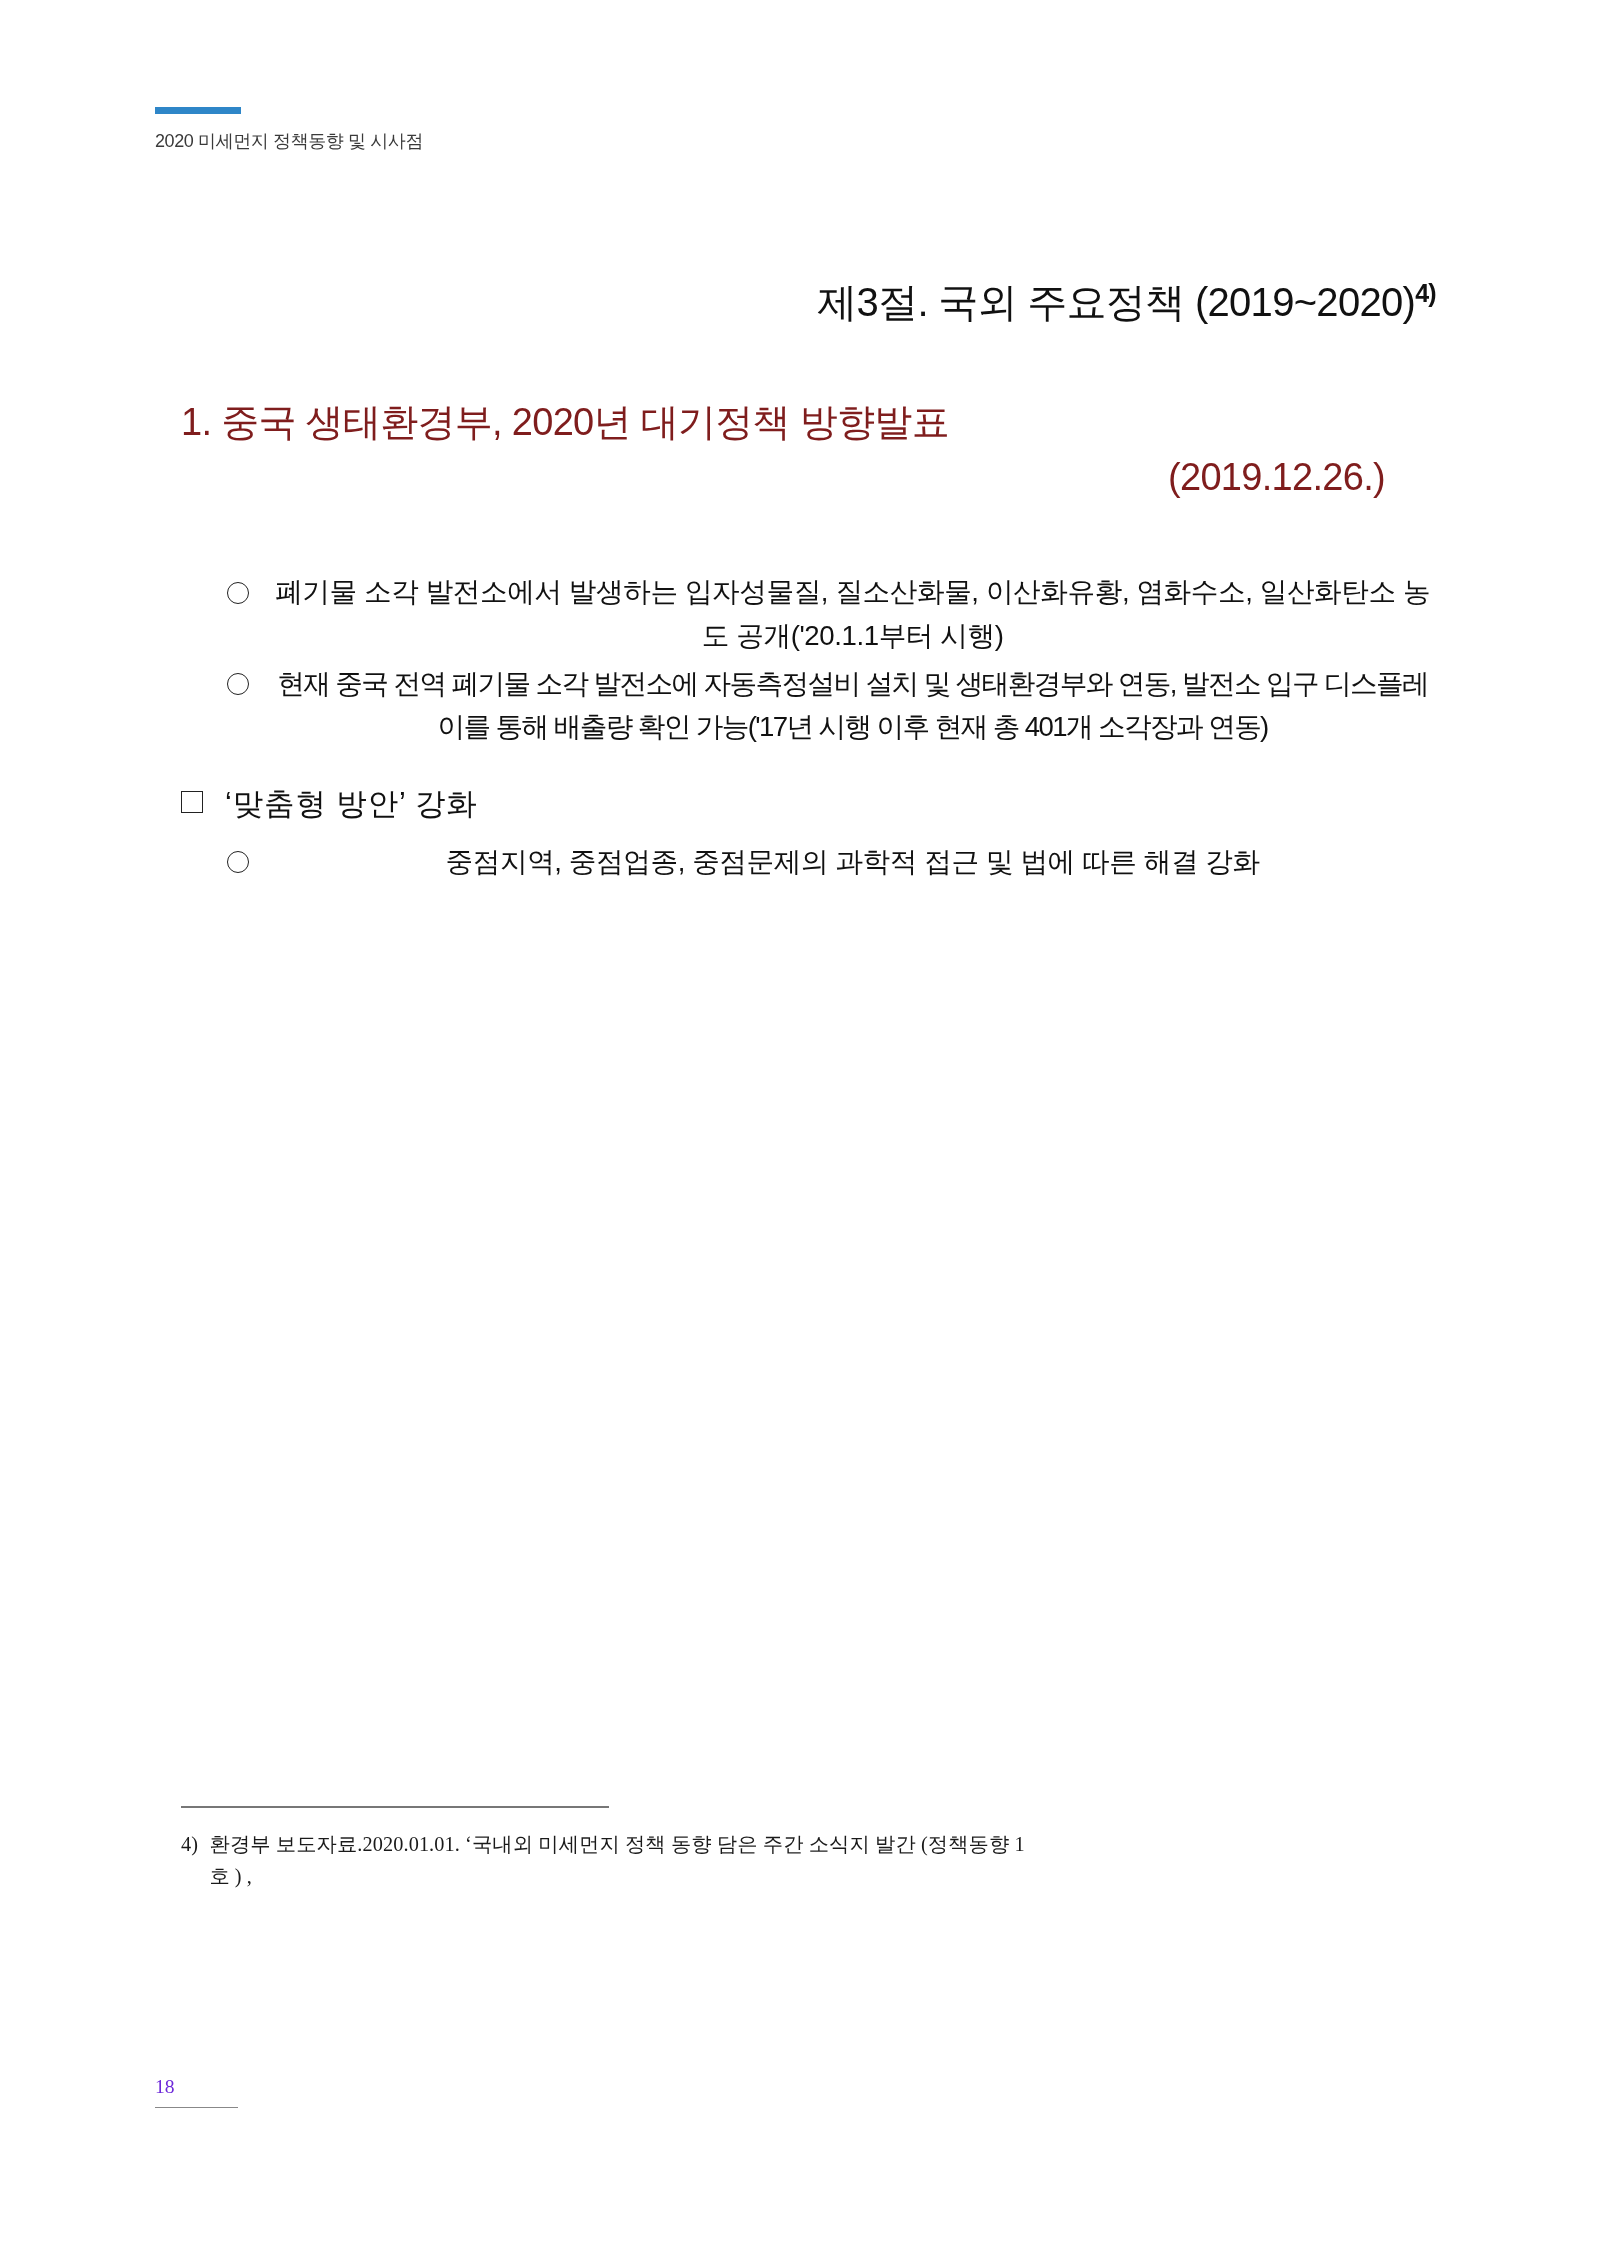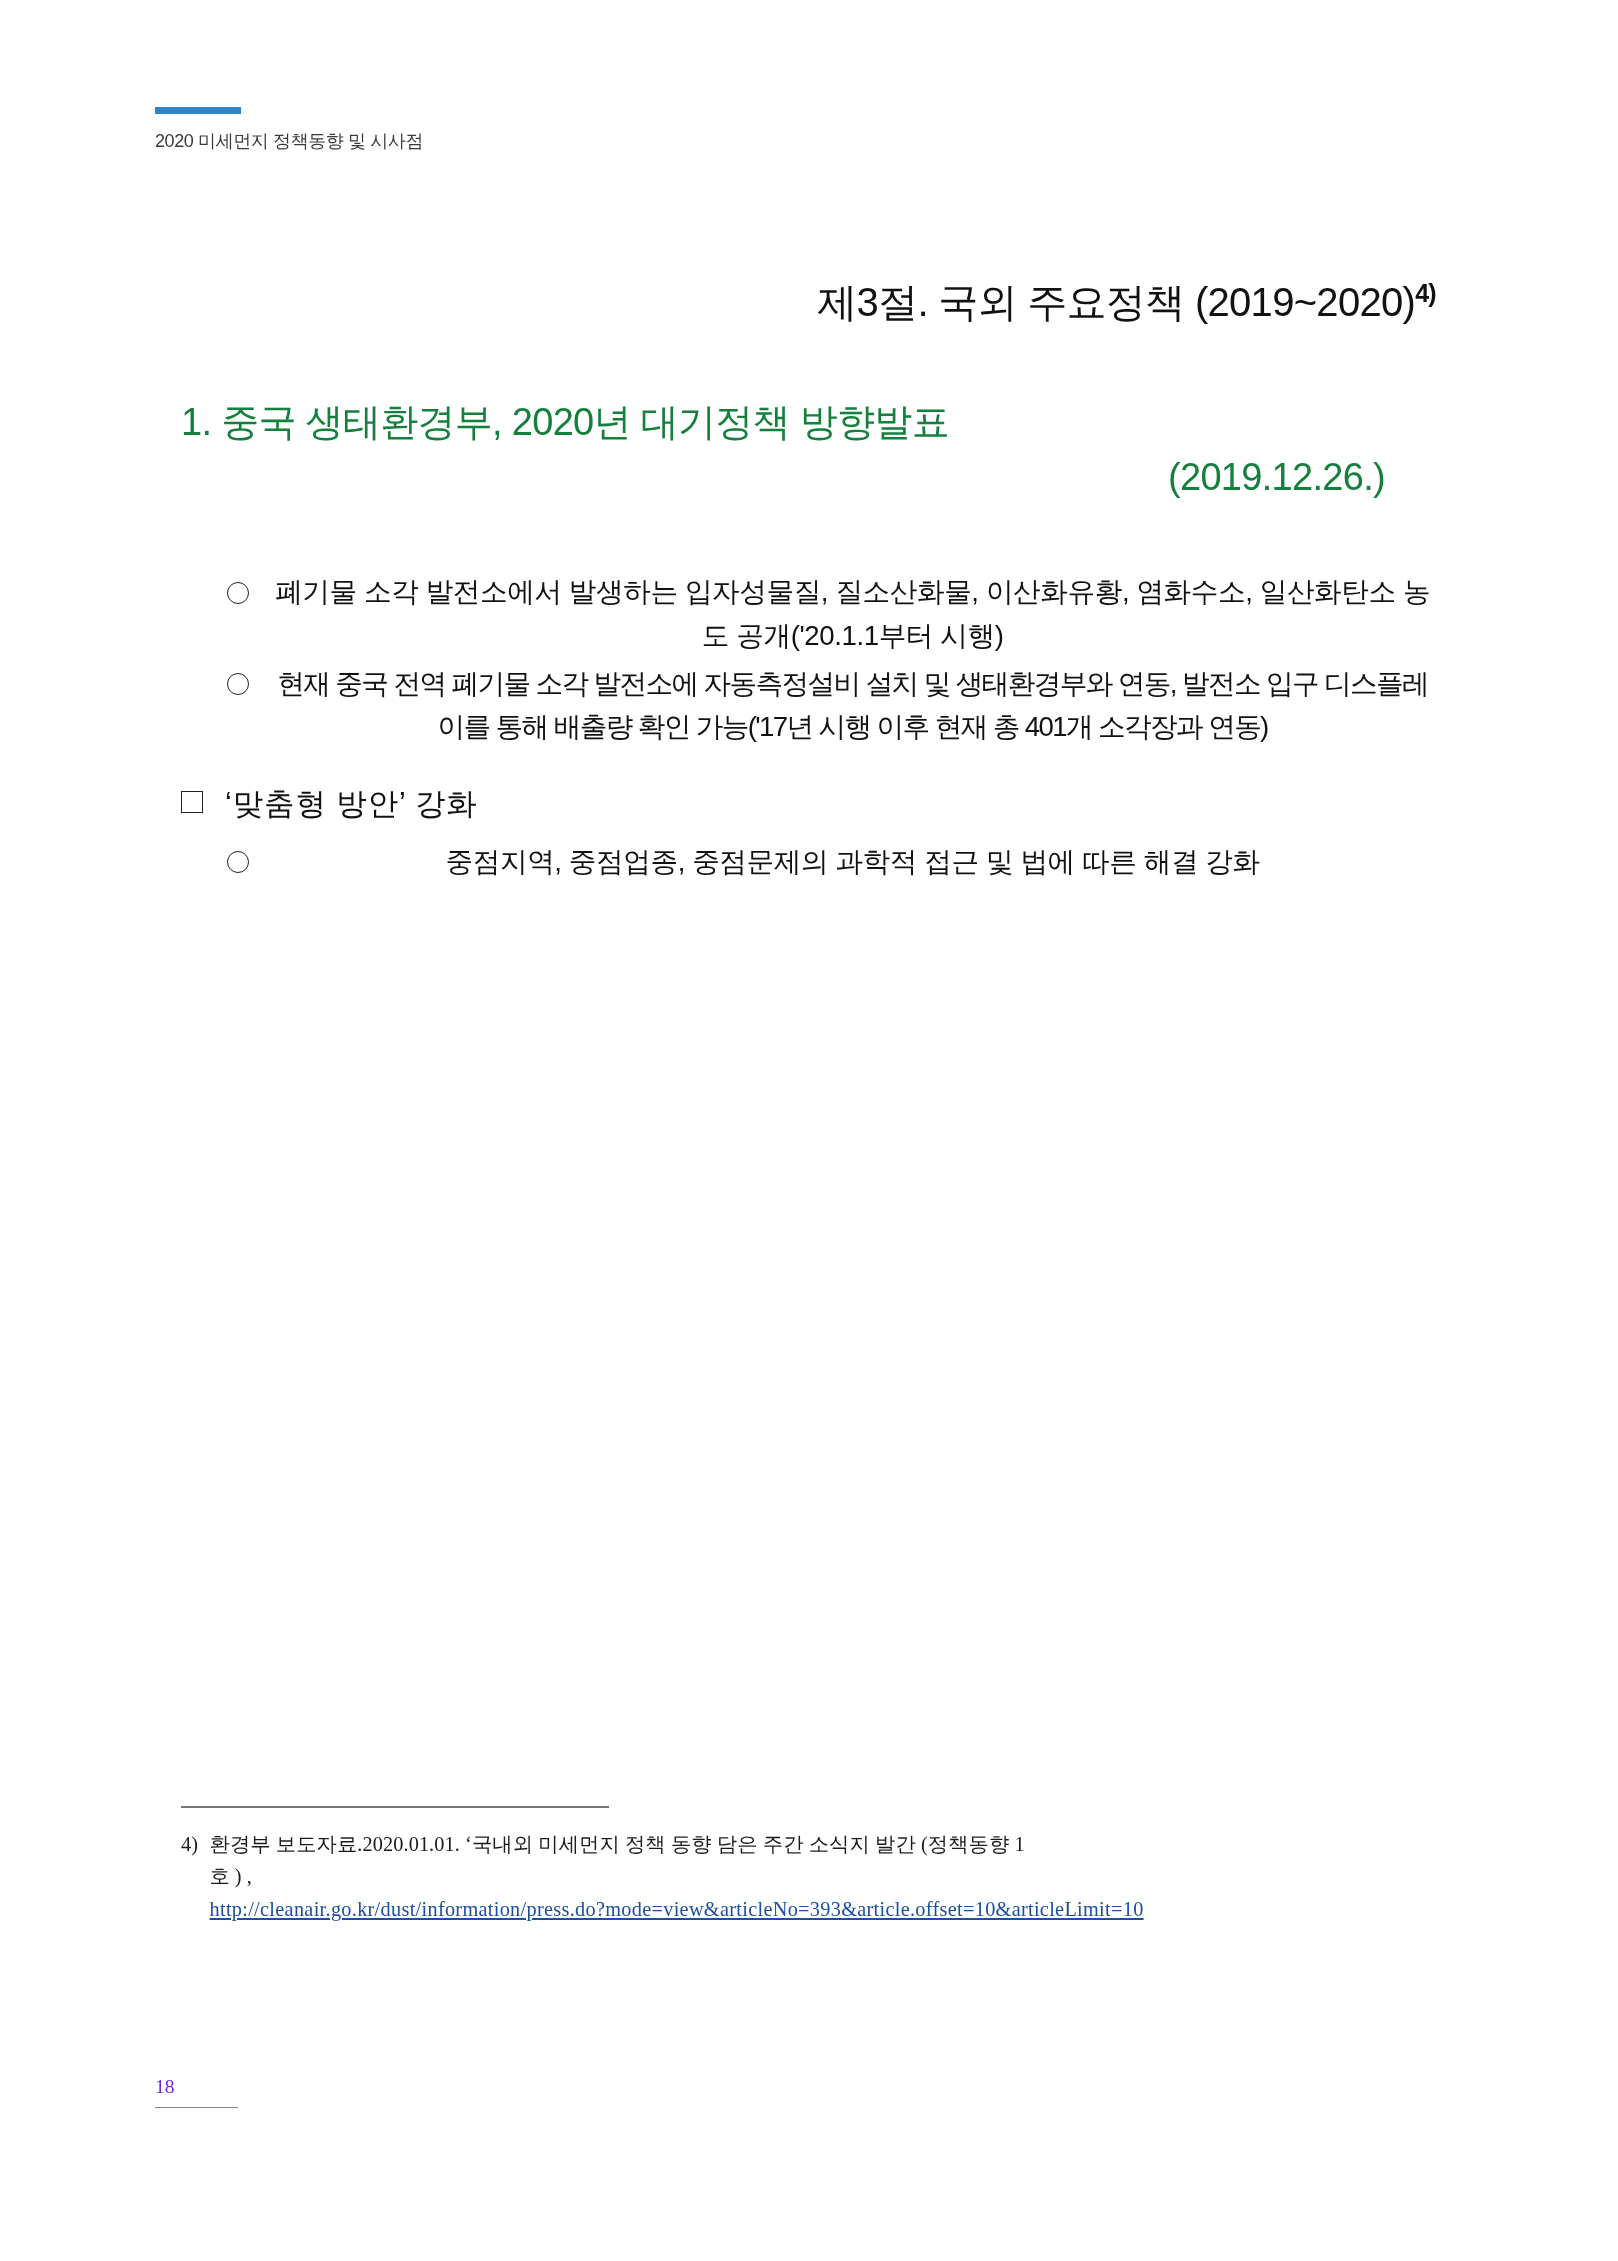--- a/index.html
+++ b/index.html
@@ -62,21 +62,21 @@
   .section-title sup {
     font-size: 25px;
     font-weight: 700;
     vertical-align: super;
     line-height: 0;
   }
 
   .subsection-title {
     font-size: 38px;
     font-weight: 400;
-    color: #15803d;
+    color: #7f1d1d;
     line-height: 1.45;
     letter-spacing: -0.7px;
     margin: 0 0 65px 0;
     text-align: justify;
     text-justify: inter-character;
     width: 1204px;
   }
   .subsection-title .line2 {
     display: block;
     text-align: right;
@@ -250,21 +250,20 @@
     <div class="footnote-rule"></div>
     <div class="footnote-body">
       <span class="footnote-num">4)</span>
       <span class="footnote-text">
         <span class="fn-line1">환경부 보도자료.2020.01.01. ‘국내외 미세먼지 정책 동향 담은 주간 소식지 발간 (정책동향 1</span>
         <span class="fn-line2">
           <span>호</span>
           <span>)</span>
           <span>,</span>
         </span>
-        <a class="fn-url" href="#">http://cleanair.go.kr/dust/information/press.do?mode=view&amp;articleNo=393&amp;article.offset=10&amp;articleLimit=10</a>
       </span>
     </div>
   </div>
 
   <div class="pagenum-wrap">
     <div class="pagenum">18</div>
     <div class="pagenum-rule"></div>
   </div>
 
 </div>

